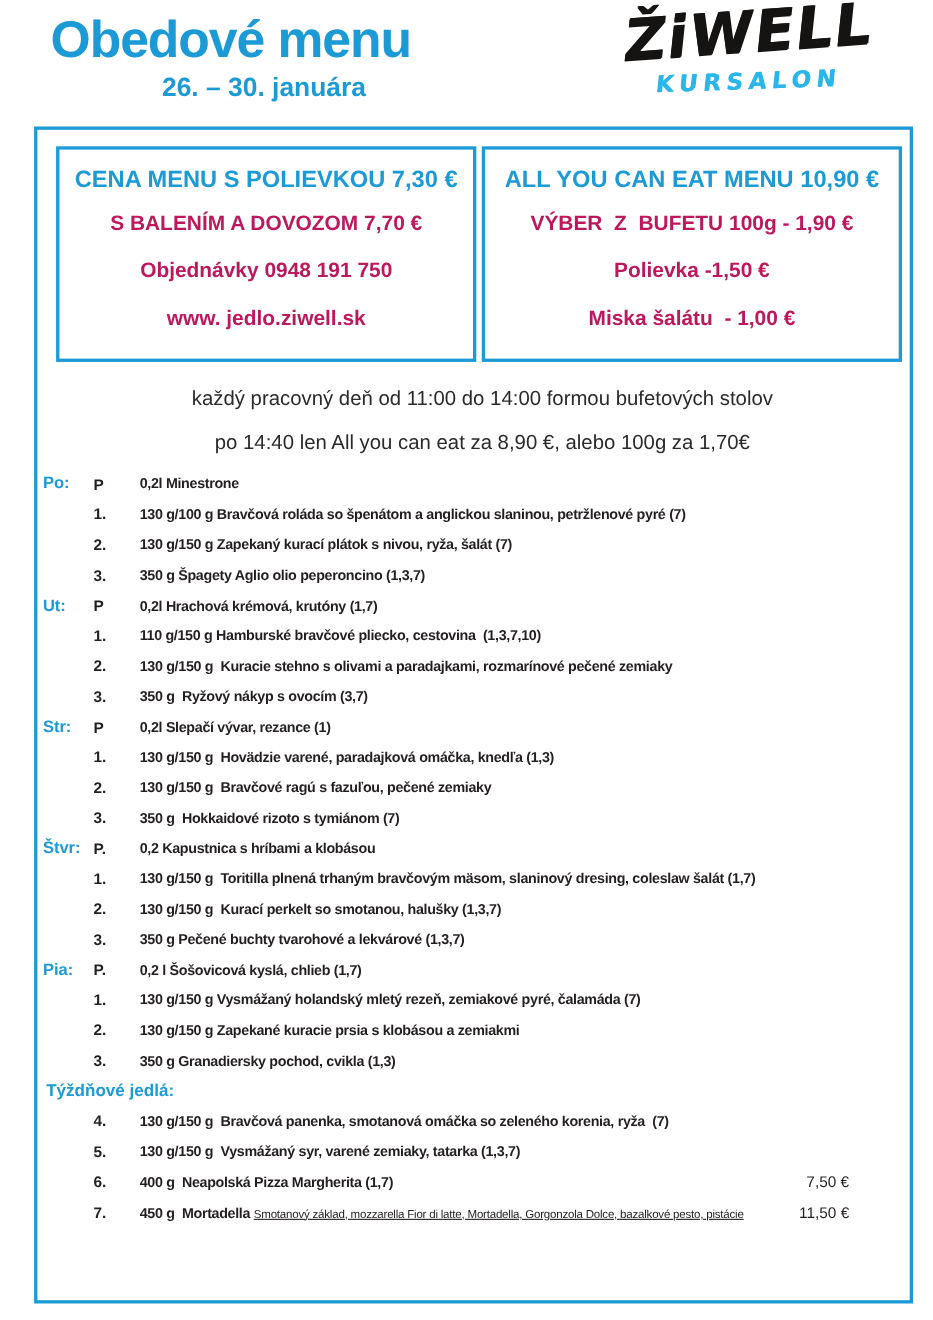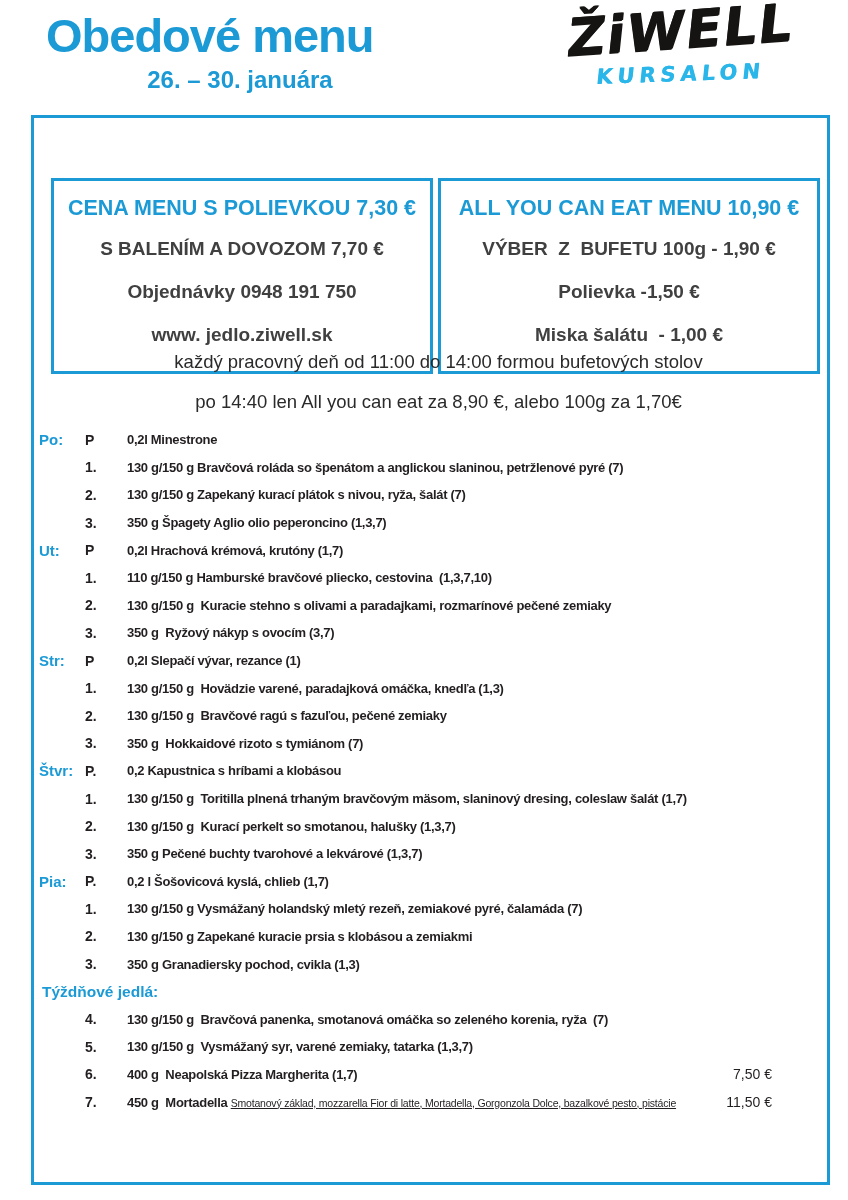--- a/index.html
+++ b/index.html
@@ -23,27 +23,27 @@
   }
   .logo-sub{
     font-family:"DejaVu Sans", sans-serif;font-size:21px;font-weight:bold;color:#2bb6e9;
     transform:rotate(-2deg) skewX(-8deg);letter-spacing:5px;margin-top:2px;
     text-shadow:0.5px 0 0 #2bb6e9;
   }
   .outer{
     position:absolute;left:31px;top:115px;width:799px;height:1070px;
     border:3px solid #1b9ad6;box-sizing:border-box;
   }
-  .boxes{position:absolute;top:15px;left:17px;width:769px;display:flex;gap:5px;margin-top:45px;}
+  .boxes{position:absolute;top:15px;left:17px;width:769px;display:flex;gap:5px;}
   .pricebox{
     flex:1;border:3px solid #1b9ad6;box-sizing:border-box;height:196px;
     text-align:center;padding-top:15px;background:#fff;
   }
   .pb-heading{font-size:21.5px;font-weight:bold;color:#1b9ad6;height:42px;white-space:pre;}
-  .pb-line{font-size:19px;font-weight:bold;height:43px;white-space:pre;color:#404040;}
+  .pb-line{font-size:19px;font-weight:bold;height:43px;white-space:pre;color:#be185d;}
   .notes{position:absolute;top:224px;left:0;width:100%;text-align:center;}
   .note-line{font-size:18.5px;line-height:40px;white-space:pre;color:#2a2a2a;margin-left:16px;}
   .menu{position:absolute;top:308px;left:5px;width:789px;}
   .mrow{display:grid;grid-template-columns:46px 42px 1fr auto;align-items:center;height:27.6px;}
   .day{color:#1b9ad6;font-weight:bold;font-size:15px;}
   .num{font-weight:bold;font-size:14px;}
   .txt{font-weight:bold;font-size:13px;letter-spacing:-0.3px;white-space:pre;}
   .detail{font-weight:normal;font-size:10.5px;letter-spacing:-0.2px;text-decoration:underline;}
   .price{font-weight:normal;font-size:14px;padding-right:56px;white-space:pre;}
   .weekly-heading{
@@ -88,21 +88,21 @@
 
     <div class="mrow">
       <span class="day">Po:</span>
       <span class="num">P</span>
       <span class="txt">0,2l Minestrone</span>
       <span class="price"></span>
     </div>
     <div class="mrow">
       <span class="day"></span>
       <span class="num">1.</span>
-      <span class="txt">130 g/150 g Bravčová roláda so špenátom a anglickou slaninou, petržlenové pyré (7)</span>
+      <span class="txt">130 g/100 g Bravčová roláda so špenátom a anglickou slaninou, petržlenové pyré (7)</span>
       <span class="price"></span>
     </div>
     <div class="mrow">
       <span class="day"></span>
       <span class="num">2.</span>
       <span class="txt">130 g/150 g Zapekaný kurací plátok s nivou, ryža, šalát (7)</span>
       <span class="price"></span>
     </div>
     <div class="mrow">
       <span class="day"></span>

